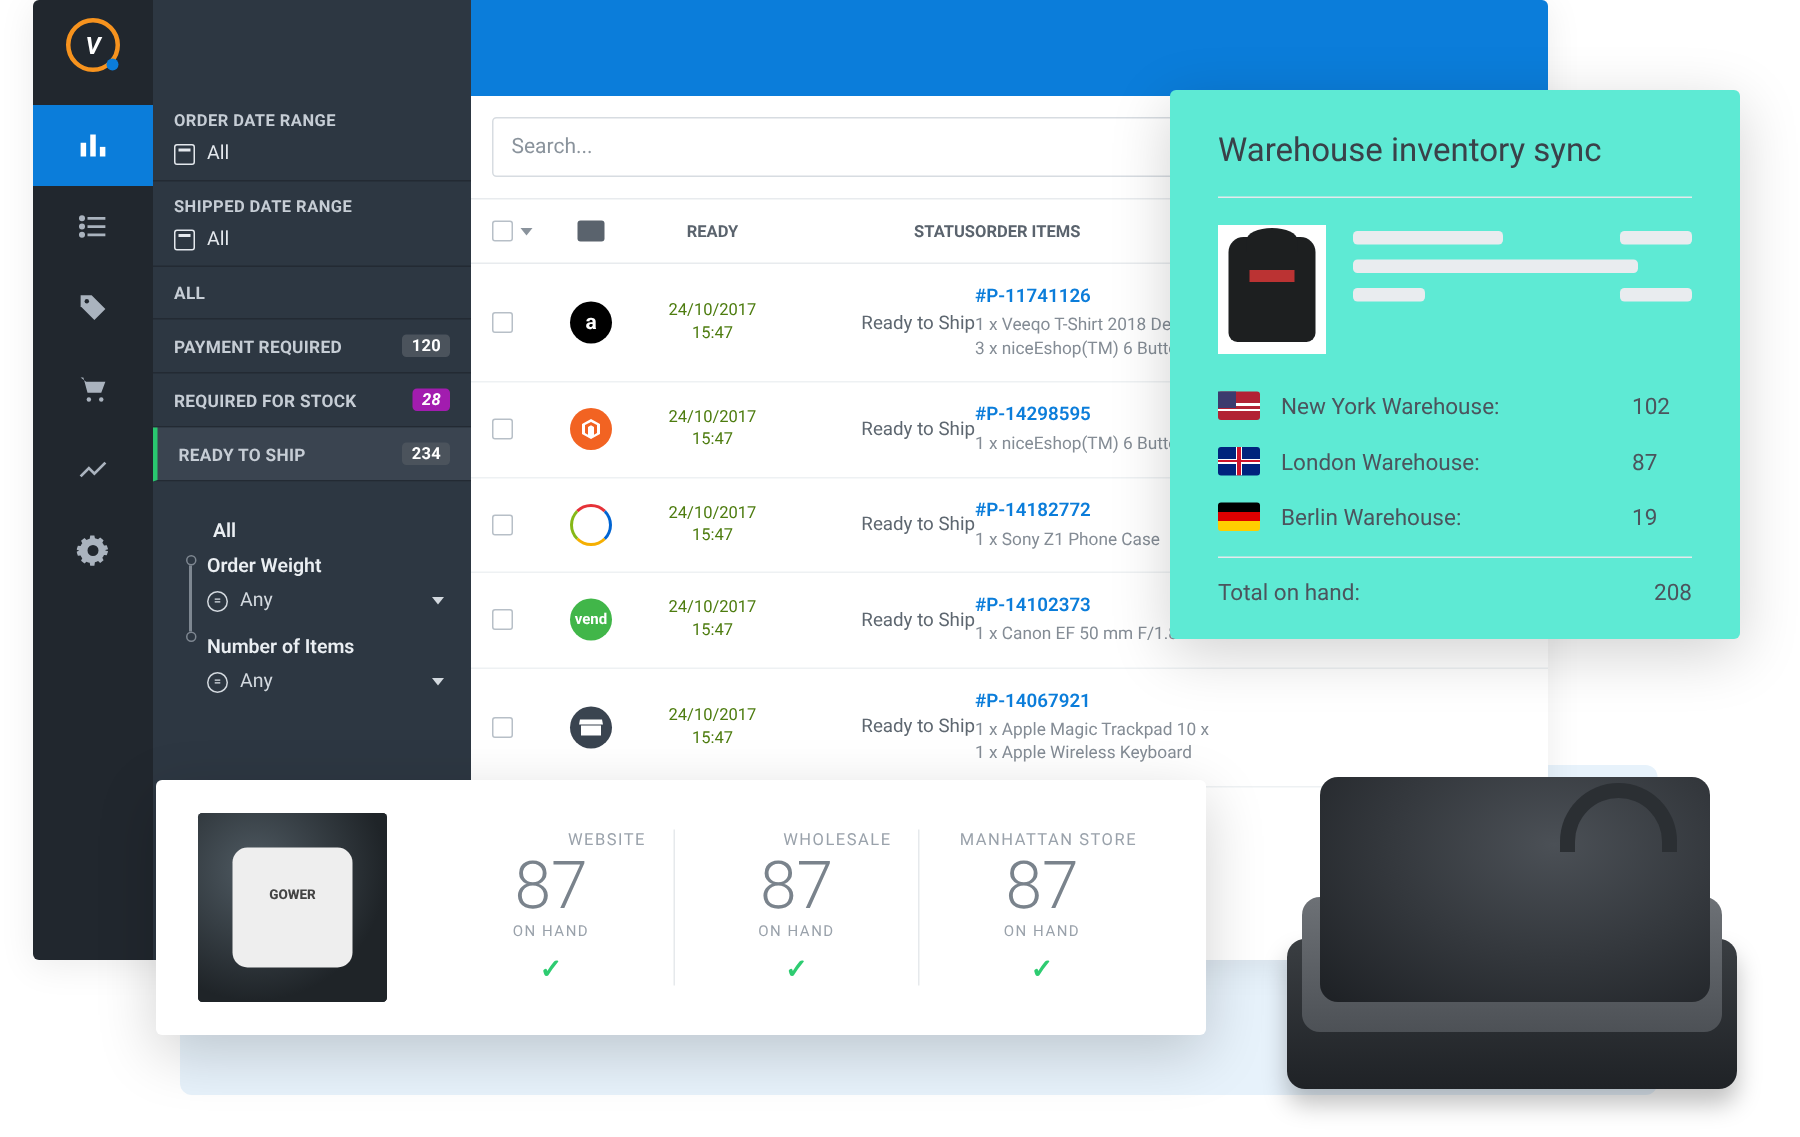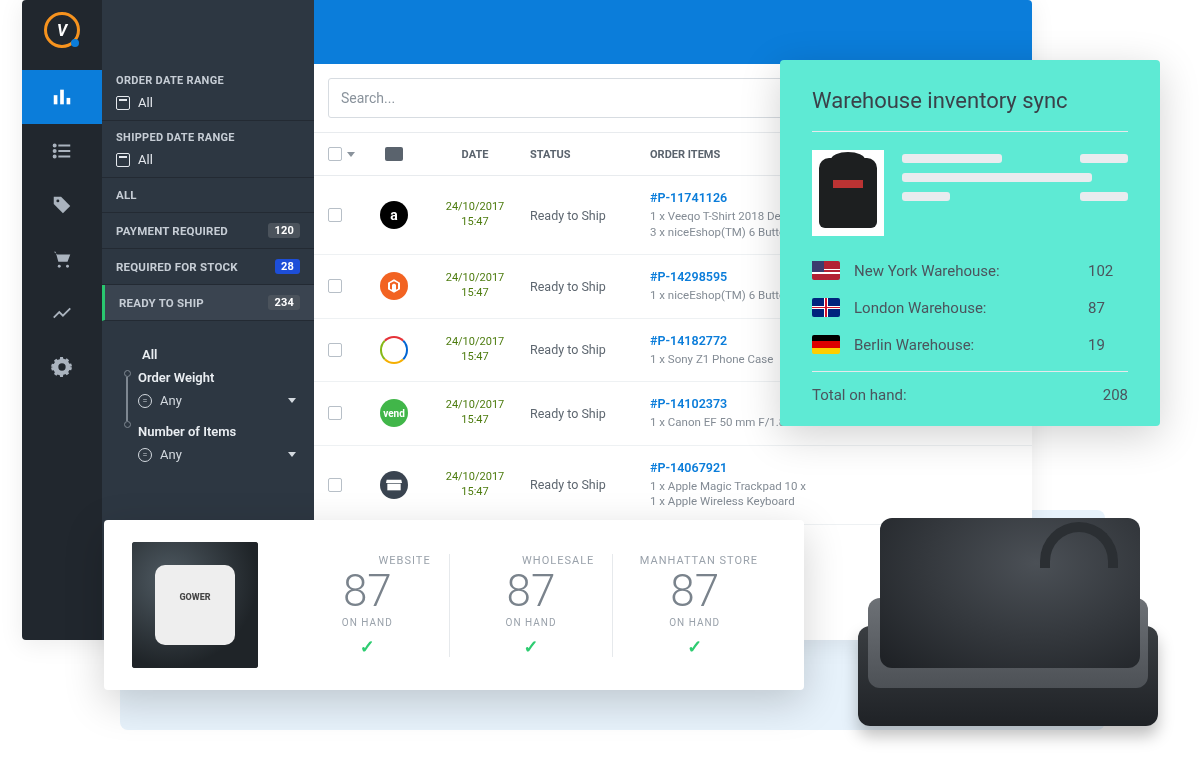--- a/index.html
+++ b/index.html
@@ -21,41 +21,41 @@
 .breadcrumb .sep { margin:0 10px; opacity:.8; }
 
 .filters-inner { padding-top:64px; }
 .fgroup { padding:10px 14px; border-bottom:1px solid #232a33; }
 .flabel { font-size:11px; font-weight:700; letter-spacing:.3px; color:#c6cdd5; margin-bottom:8px; }
 .fval { display:flex; align-items:center; gap:8px; color:#e4e8ed; font-size:13px; }
 .fval .cal { width:14px; height:14px; border:1.7px solid #e4e8ed; border-radius:2px; display:inline-block; position:relative; }
 .fval .cal::before { content:""; position:absolute; left:2px; right:2px; top:2.5px; height:1.5px; background:#e4e8ed; }
 .status-row { display:flex; align-items:center; justify-content:space-between; padding:10px 14px; border-bottom:1px solid #232a33; cursor:pointer; font-size:11.5px; font-weight:700; letter-spacing:.2px; }
 .status-row .badge { background:#4b535c; color:#fff; padding:1px 6px; border-radius:3px; font-size:11px; font-weight:700; }
-.status-row .badge.red { background:#1d4ed8; }
+.status-row .badge.red { background:#a21caf;font-style:italic; }
 .status-row.active { background:#3a4450; border-left:3px solid #29c76f; }
 .subfilters { padding:10px 18px; }
 .subfilters .sfitem { margin:16px 0 8px; font-size:13px; font-weight:600; color:#eaeef2; }
 .subfilters .sfval { display:flex; align-items:center; gap:8px; font-size:13px; color:#d3d9df; }
 .sfval .eq { width:14px; height:14px; border:1.6px solid #d3d9df; border-radius:50%; display:inline-flex; align-items:center; justify-content:center; font-size:9px; }
 .sfchevron { margin-left:auto; }
 .sf-chain { width:14px; display:flex; flex-direction:column; align-items:center; margin-right:4px; }
 .sf-chain .dot { width:7px; height:7px; border:1.6px solid #7e8791; border-radius:50%; background:transparent; }
 .sf-chain .line { width:1.6px; height:44px; background:#7e8791; }
 .sf-row { display:flex; align-items:flex-start; }
 
 .main { position:absolute; left:292px; top:64px; right:0; bottom:0; background:#fff; }
 .searchbar { padding:14px; display:flex; gap:10px; }
 .searchbox { flex:1; height:40px; border:1px solid #d7dce1; border-radius:3px; display:flex; align-items:center; padding:0 12px; color:#8a939c; font-size:14px; position:relative; }
 .searchbox .mag { margin-left:auto; display:flex; align-items:center; gap:6px; color:#6b757f; }
 .thead { display:flex; align-items:center; padding:0 14px; height:44px; border-top:1px solid #e8ebee; border-bottom:1px solid #e8ebee; font-size:11px; font-weight:700; color:#5a636d; }
 .col-chk { width:40px; display:flex; align-items:center; gap:2px; }
 .col-chan { width:52px; display:flex; justify-content:center; }
 .col-date { width:110px; text-align:center; }
-.col-status { width:120px; }
+.col-status { width:120px;text-align:right; }
 .col-items { flex:1; }
 .trow { display:flex; align-items:center; padding:14px; border-bottom:1px solid #eef1f3; font-size:12.5px; color:#5e6770; }
 .trow .col-date { font-size:11px; line-height:1.35; color:#4d7c0f; }
 .trow .oid { color:#0b7dda; font-weight:600; font-size:12.5px; margin-bottom:4px; display:block; }
 .trow .odesc { font-size:11.5px; color:#848c95; line-height:1.35; }
 .chkbox { width:14px; height:14px; border:1.5px solid #b7bfc7; border-radius:2px; display:inline-block; }
 .chan-icon { width:28px; height:28px; border-radius:50%; display:flex; align-items:center; justify-content:center; color:#fff; font-size:14px; font-weight:700; }
 .chan-amazon { background:#000; }
 .chan-magento { background:#f26322; }
 .chan-ebay { width:28px; height:28px; border-radius:50%; border:2.5px solid transparent; border-top-color:#e53238; border-right-color:#0064d2; border-bottom-color:#f5af02; border-left-color:#86b817; }
@@ -240,21 +240,21 @@
       </div>
     </div>
     <div class="thead">
       <div class="col-chk">
           <span class="chkbox"></span>
           <span class="caret-dn" style="color:#8a939c; margin-left:3px"></span>
         </div>
       <div class="col-chan">
           <span class="store-icon-th"></span>
         </div>
-      <div class="col-date">DATE</div>
+      <div class="col-date">READY</div>
       <div class="col-status">STATUS</div>
       <div class="col-items">ORDER ITEMS</div>
     </div>
     <div id="rows">
         <div class="trow">
     <div class="col-chk">
             <span class="chkbox"></span>
           </div>
     <div class="col-chan">
             <div class="chan-icon chan-amazon">a</div>

